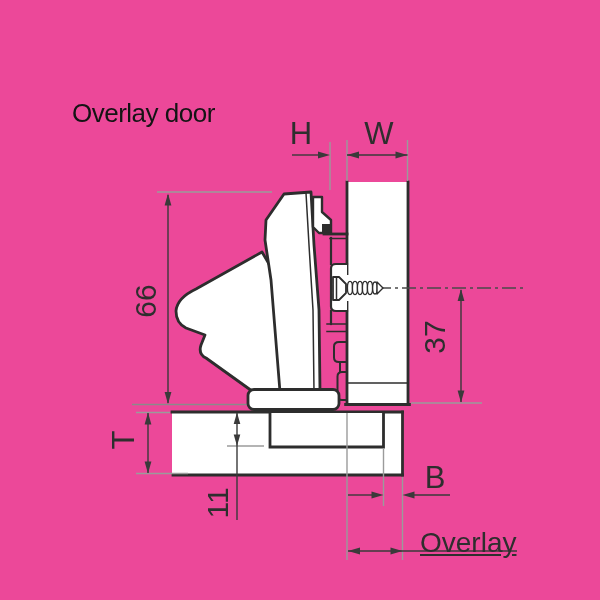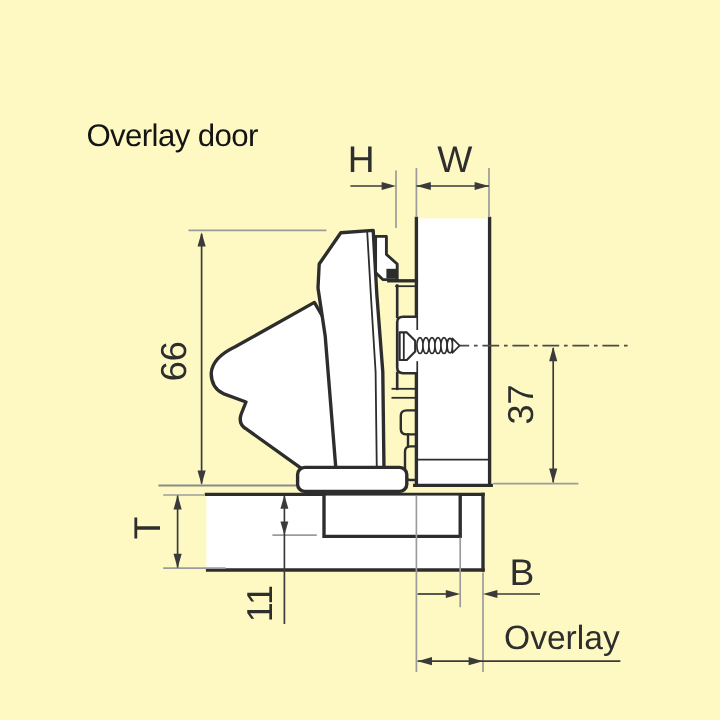--- a/index.html
+++ b/index.html
@@ -1,16 +1,16 @@
 <!DOCTYPE html>
 <html><head>
 <meta charset="utf-8">
 <style>
   html,body{margin:0;padding:0;background:#ffffff;}
-  #stage{position:relative;width:600px;height:600px;background:#fef9c3;overflow:hidden;
+  #stage{position:relative;width:600px;height:600px;background:#ec4899;overflow:hidden;
          font-family:"Liberation Sans", sans-serif;}
   #drawing{position:absolute;left:0;top:0;}
   .lbl{position:absolute;color:#2e2e2e;white-space:nowrap;line-height:1;}
   .title{color:#141414;font-size:26px;letter-spacing:-0.5px;}
   .dimletter{font-size:31px;}
   .dimnum{font-size:30px;}
   .rot{transform:translate(-50%,-50%) rotate(-90deg);}
   .ctr{transform:translate(-50%,-50%);}
 </style>
 </head>
@@ -143,14 +143,14 @@
   <div class="lbl dimnum rot" style="left:146px;top:301px;">66</div>
 
   <div class="lbl dimnum rot" style="left:435px;top:337px;">37</div>
 
   <div class="lbl dimletter rot" style="left:123px;top:440px;">T</div>
 
   <div class="lbl dimnum rot" style="left:218px;top:503px;">11</div>
 
   <div class="lbl dimletter ctr" style="left:435px;top:477px;">B</div>
 
-  <div class="lbl" style="left:420px;top:518px;font-size:28px;">Overlay</div>
+  <div class="lbl" style="left:420px;top:529px;font-size:28px;text-decoration:underline;">Overlay</div>
 </div>
 
 </body></html>

